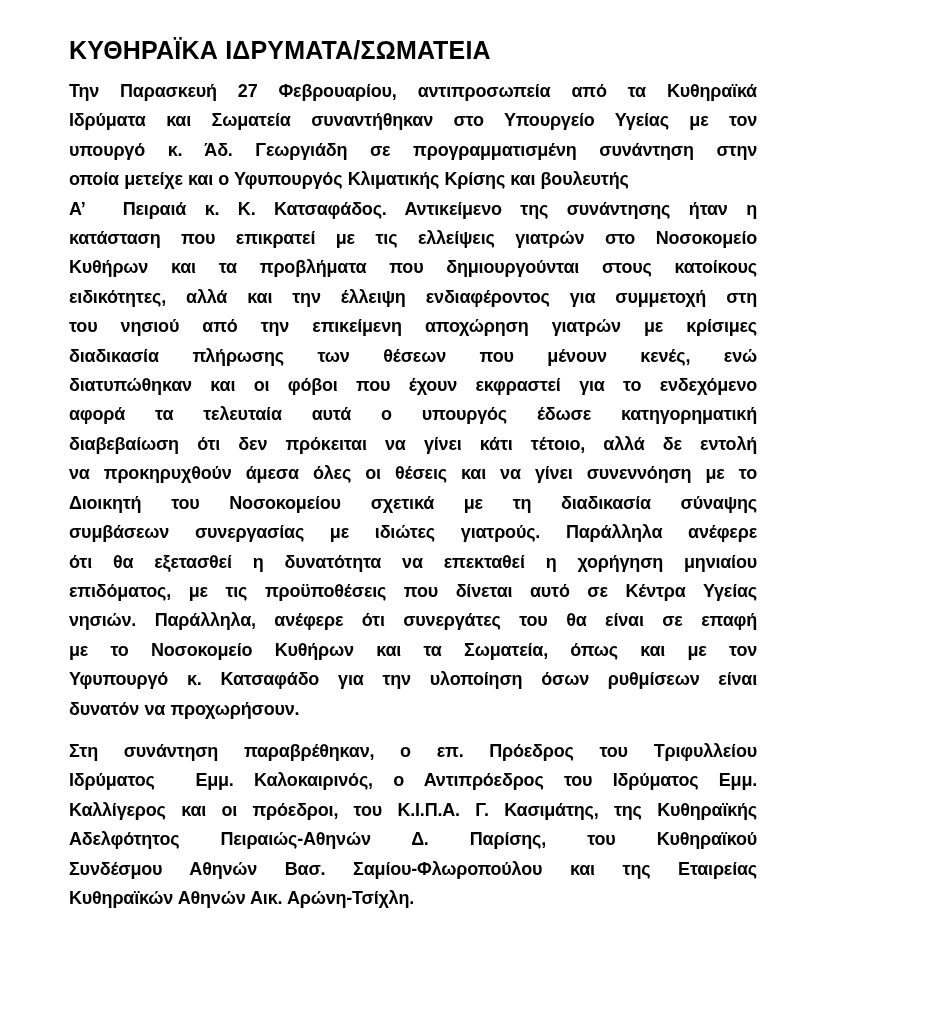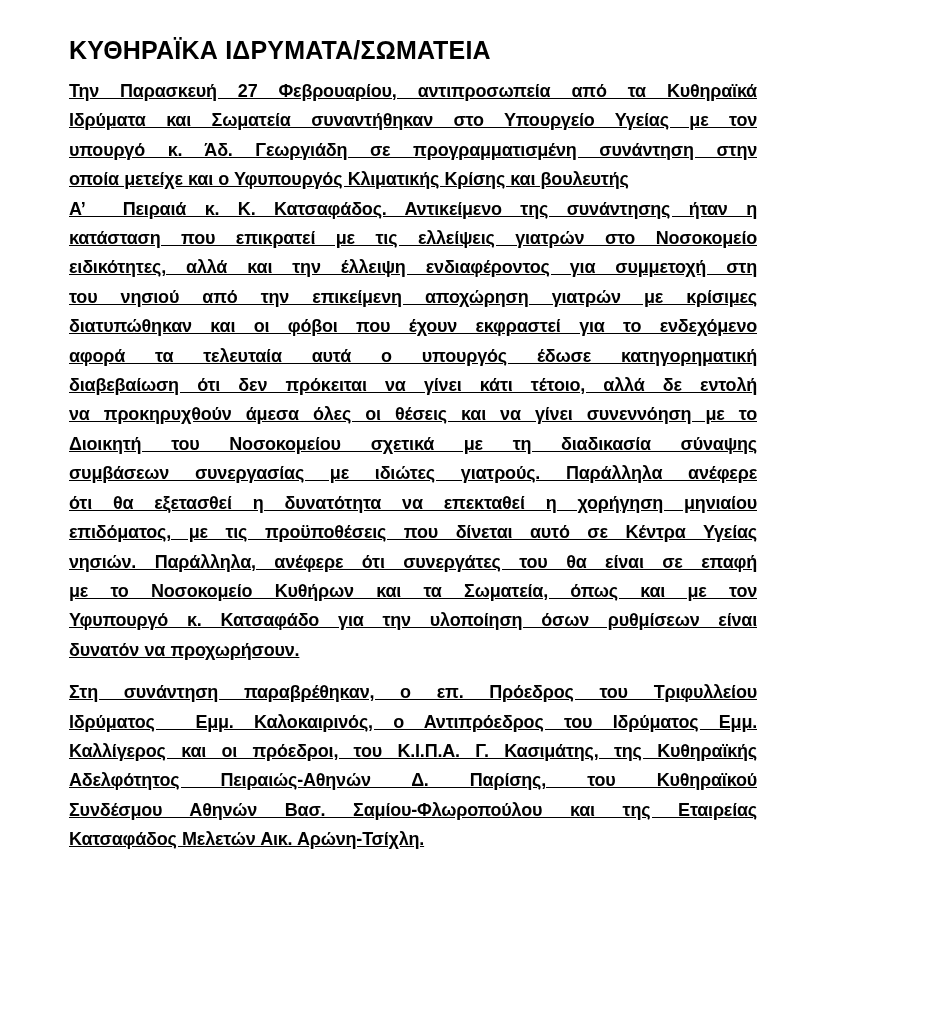--- a/index.html
+++ b/index.html
@@ -24,21 +24,20 @@
   }
   .doc-subtitle {
     font-size: 24px;
     line-height: 28px;
     margin: 25px 0 0 178px;
     white-space: nowrap;
   }
   .doc-body {
     margin-top: 12px;
     width: 688px;
-    text-decoration: underline;
   }
   .para { margin: 0; }
   .para + .para { margin-top: 13px; }
   .line {
     font-size: 18px;
     line-height: 29.4px;
     letter-spacing: -0.2px;
     word-spacing: 0.5px;
     text-align: justify;
     text-align-last: justify;
@@ -54,37 +53,39 @@
 <div class="page" style="color: rgb(0, 0, 0); background: rgb(255, 255, 255);">
   <h1 class="doc-title">ΚΥΘΗΡΑΪΚΑ ΙΔΡΥΜΑΤΑ/ΣΩΜΑΤΕΙΑ</h1>
   <div class="doc-body">
       <div class="para">
         <div class="line">Την Παρασκευή 27 Φεβρουαρίου, αντιπροσωπεία από τα Κυθηραϊκά</div>
         <div class="line">Ιδρύματα και Σωματεία συναντήθηκαν στο Υπουργείο Υγείας με τον</div>
         <div class="line">υπουργό κ. Άδ. Γεωργιάδη σε προγραμματισμένη συνάντηση στην</div>
         <div class="line nojust">οποία μετείχε και ο Υφυπουργός Κλιματικής Κρίσης και βουλευτής</div>
         <div class="line">Α’&nbsp; Πειραιά κ. Κ. Κατσαφάδος. Αντικείμενο της συνάντησης ήταν η</div>
         <div class="line">κατάσταση που επικρατεί με τις ελλείψεις γιατρών στο Νοσοκομείο</div>
+        <div class="line">Κυθήρων και τα προβλήματα που δημιουργούνται στους κατοίκους</div>
         <div class="line">ειδικότητες, αλλά και την έλλειψη ενδιαφέροντος για συμμετοχή στη</div>
         <div class="line">του νησιού από την επικείμενη αποχώρηση γιατρών με κρίσιμες</div>
+        <div class="line">διαδικασία πλήρωσης των θέσεων που μένουν κενές, ενώ</div>
         <div class="line">διατυπώθηκαν και οι φόβοι που έχουν εκφραστεί για το ενδεχόμενο</div>
         <div class="line">αφορά τα τελευταία αυτά ο υπουργός έδωσε κατηγορηματική</div>
         <div class="line">διαβεβαίωση ότι δεν πρόκειται να γίνει κάτι τέτοιο, αλλά δε εντολή</div>
         <div class="line">να προκηρυχθούν άμεσα όλες οι θέσεις και να γίνει συνεννόηση με το</div>
         <div class="line">Διοικητή του Νοσοκομείου σχετικά με τη διαδικασία σύναψης</div>
         <div class="line">συμβάσεων συνεργασίας με ιδιώτες γιατρούς. Παράλληλα ανέφερε</div>
         <div class="line">ότι θα εξετασθεί η δυνατότητα να επεκταθεί η χορήγηση μηνιαίου</div>
         <div class="line">επιδόματος, με τις προϋποθέσεις που δίνεται αυτό σε Κέντρα Υγείας</div>
         <div class="line">νησιών. Παράλληλα, ανέφερε ότι συνεργάτες του θα είναι σε επαφή</div>
         <div class="line">με το Νοσοκομείο Κυθήρων και τα Σωματεία, όπως και με τον</div>
         <div class="line">Υφυπουργό κ. Κατσαφάδο για την υλοποίηση όσων ρυθμίσεων είναι</div>
         <div class="line nojust">δυνατόν να προχωρήσουν.</div>
       </div>
       <div class="para">
         <div class="line">Στη συνάντηση παραβρέθηκαν, ο επ. Πρόεδρος του Τριφυλλείου</div>
         <div class="line">Ιδρύματος&nbsp; Εμμ. Καλοκαιρινός, ο Αντιπρόεδρος του Ιδρύματος Εμμ.</div>
         <div class="line">Καλλίγερος και οι πρόεδροι, του Κ.Ι.Π.Α. Γ. Κασιμάτης, της Κυθηραϊκής</div>
         <div class="line">Αδελφότητος Πειραιώς-Αθηνών Δ. Παρίσης, του Κυθηραϊκού</div>
         <div class="line">Συνδέσμου Αθηνών Βασ. Σαμίου-Φλωροπούλου και της Εταιρείας</div>
-        <div class="line nojust">Κατσαφάδος Μελετών Αικ. Αρώνη-Τσίχλη.</div>
+        <div class="line nojust">Κυθηραϊκών Αθηνών Αικ. Αρώνη-Τσίχλη.</div>
       </div>
     </div>
 </div>
 
 </body></html>

